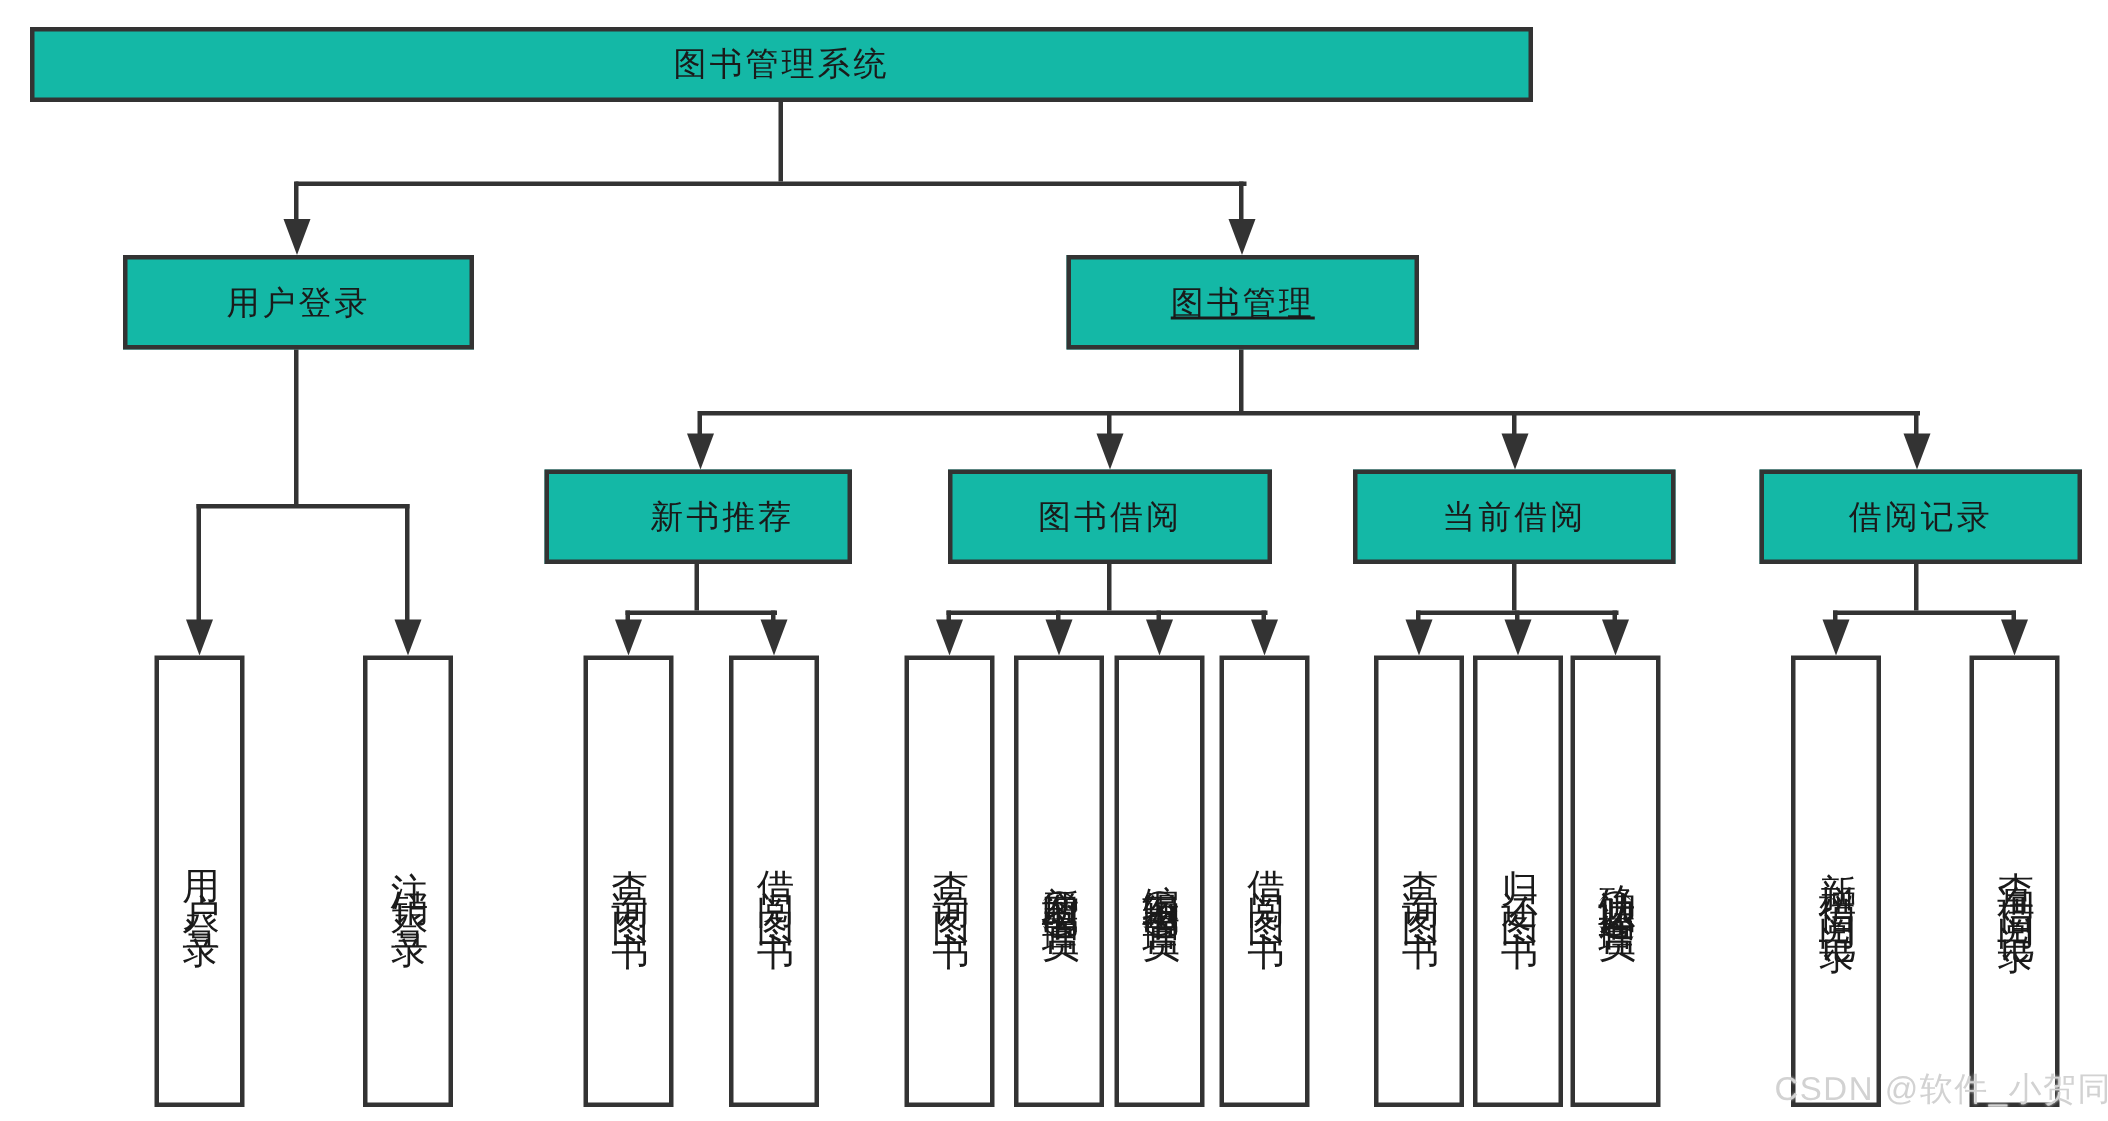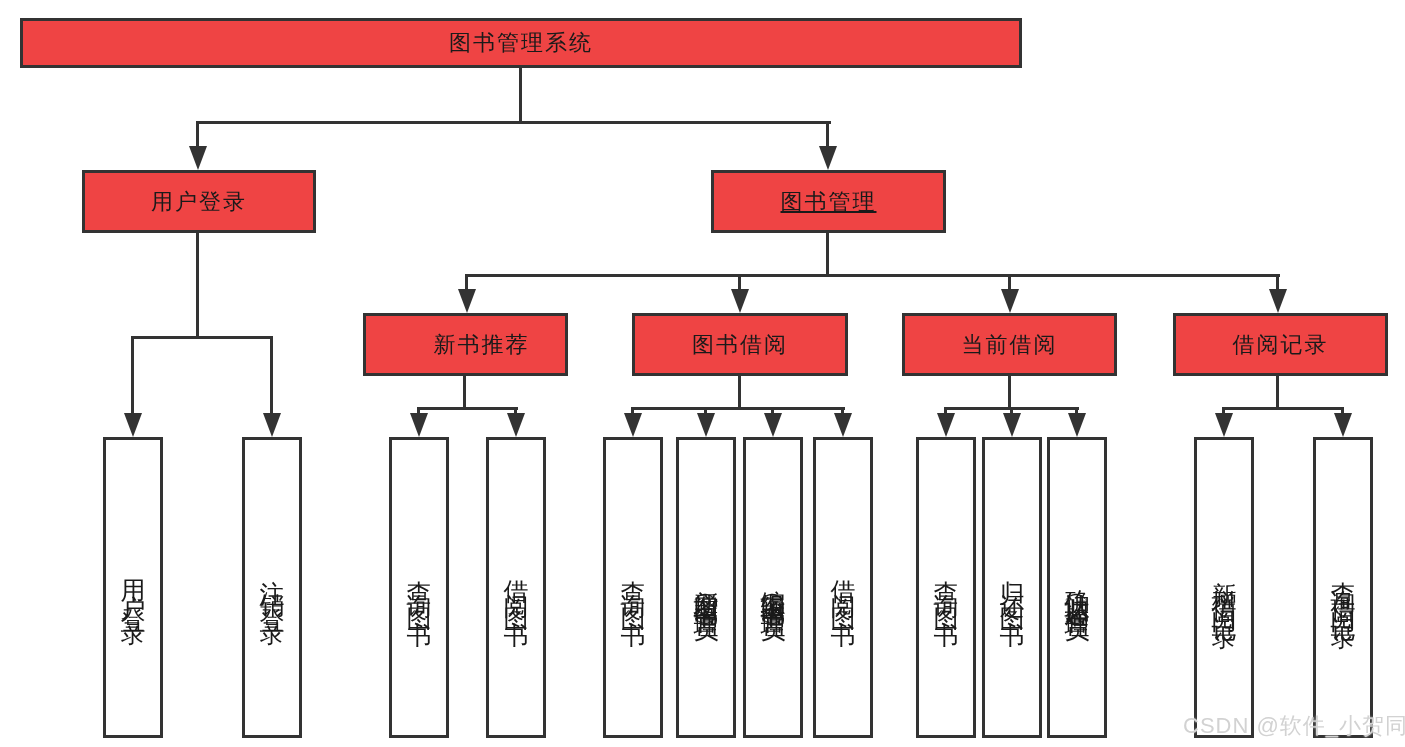--- a/index.html
+++ b/index.html
@@ -3,21 +3,21 @@
 <meta charset="utf-8">
 <style>
   html,body{margin:0;padding:0;background:#ffffff;}
   #canvas{
     position:relative;width:1405px;height:747px;background:#ffffff;
     font-family:"Liberation Sans","DejaVu Sans",sans-serif;
     color:#1a1a1a;overflow:hidden;
   }
   .node{
     position:absolute;box-sizing:border-box;border:3px solid #333333;
-    background:#ef4444;display:flex;align-items:center;justify-content:center;
+    background:#14b8a6;display:flex;align-items:center;justify-content:center;
   }
   .node span{font-size:22px;letter-spacing:2px;color:#1a1a1a;white-space:nowrap;}
   .leaf{
     position:absolute;box-sizing:border-box;border:3px solid #333333;
     background:#ffffff;display:flex;align-items:center;justify-content:center;
     top:437px;width:60px;height:301px;
   }
   .leaf span{
     writing-mode:vertical-lr;text-orientation:mixed;line-height:1;
     font-size:25px;color:#1a1a1a;

